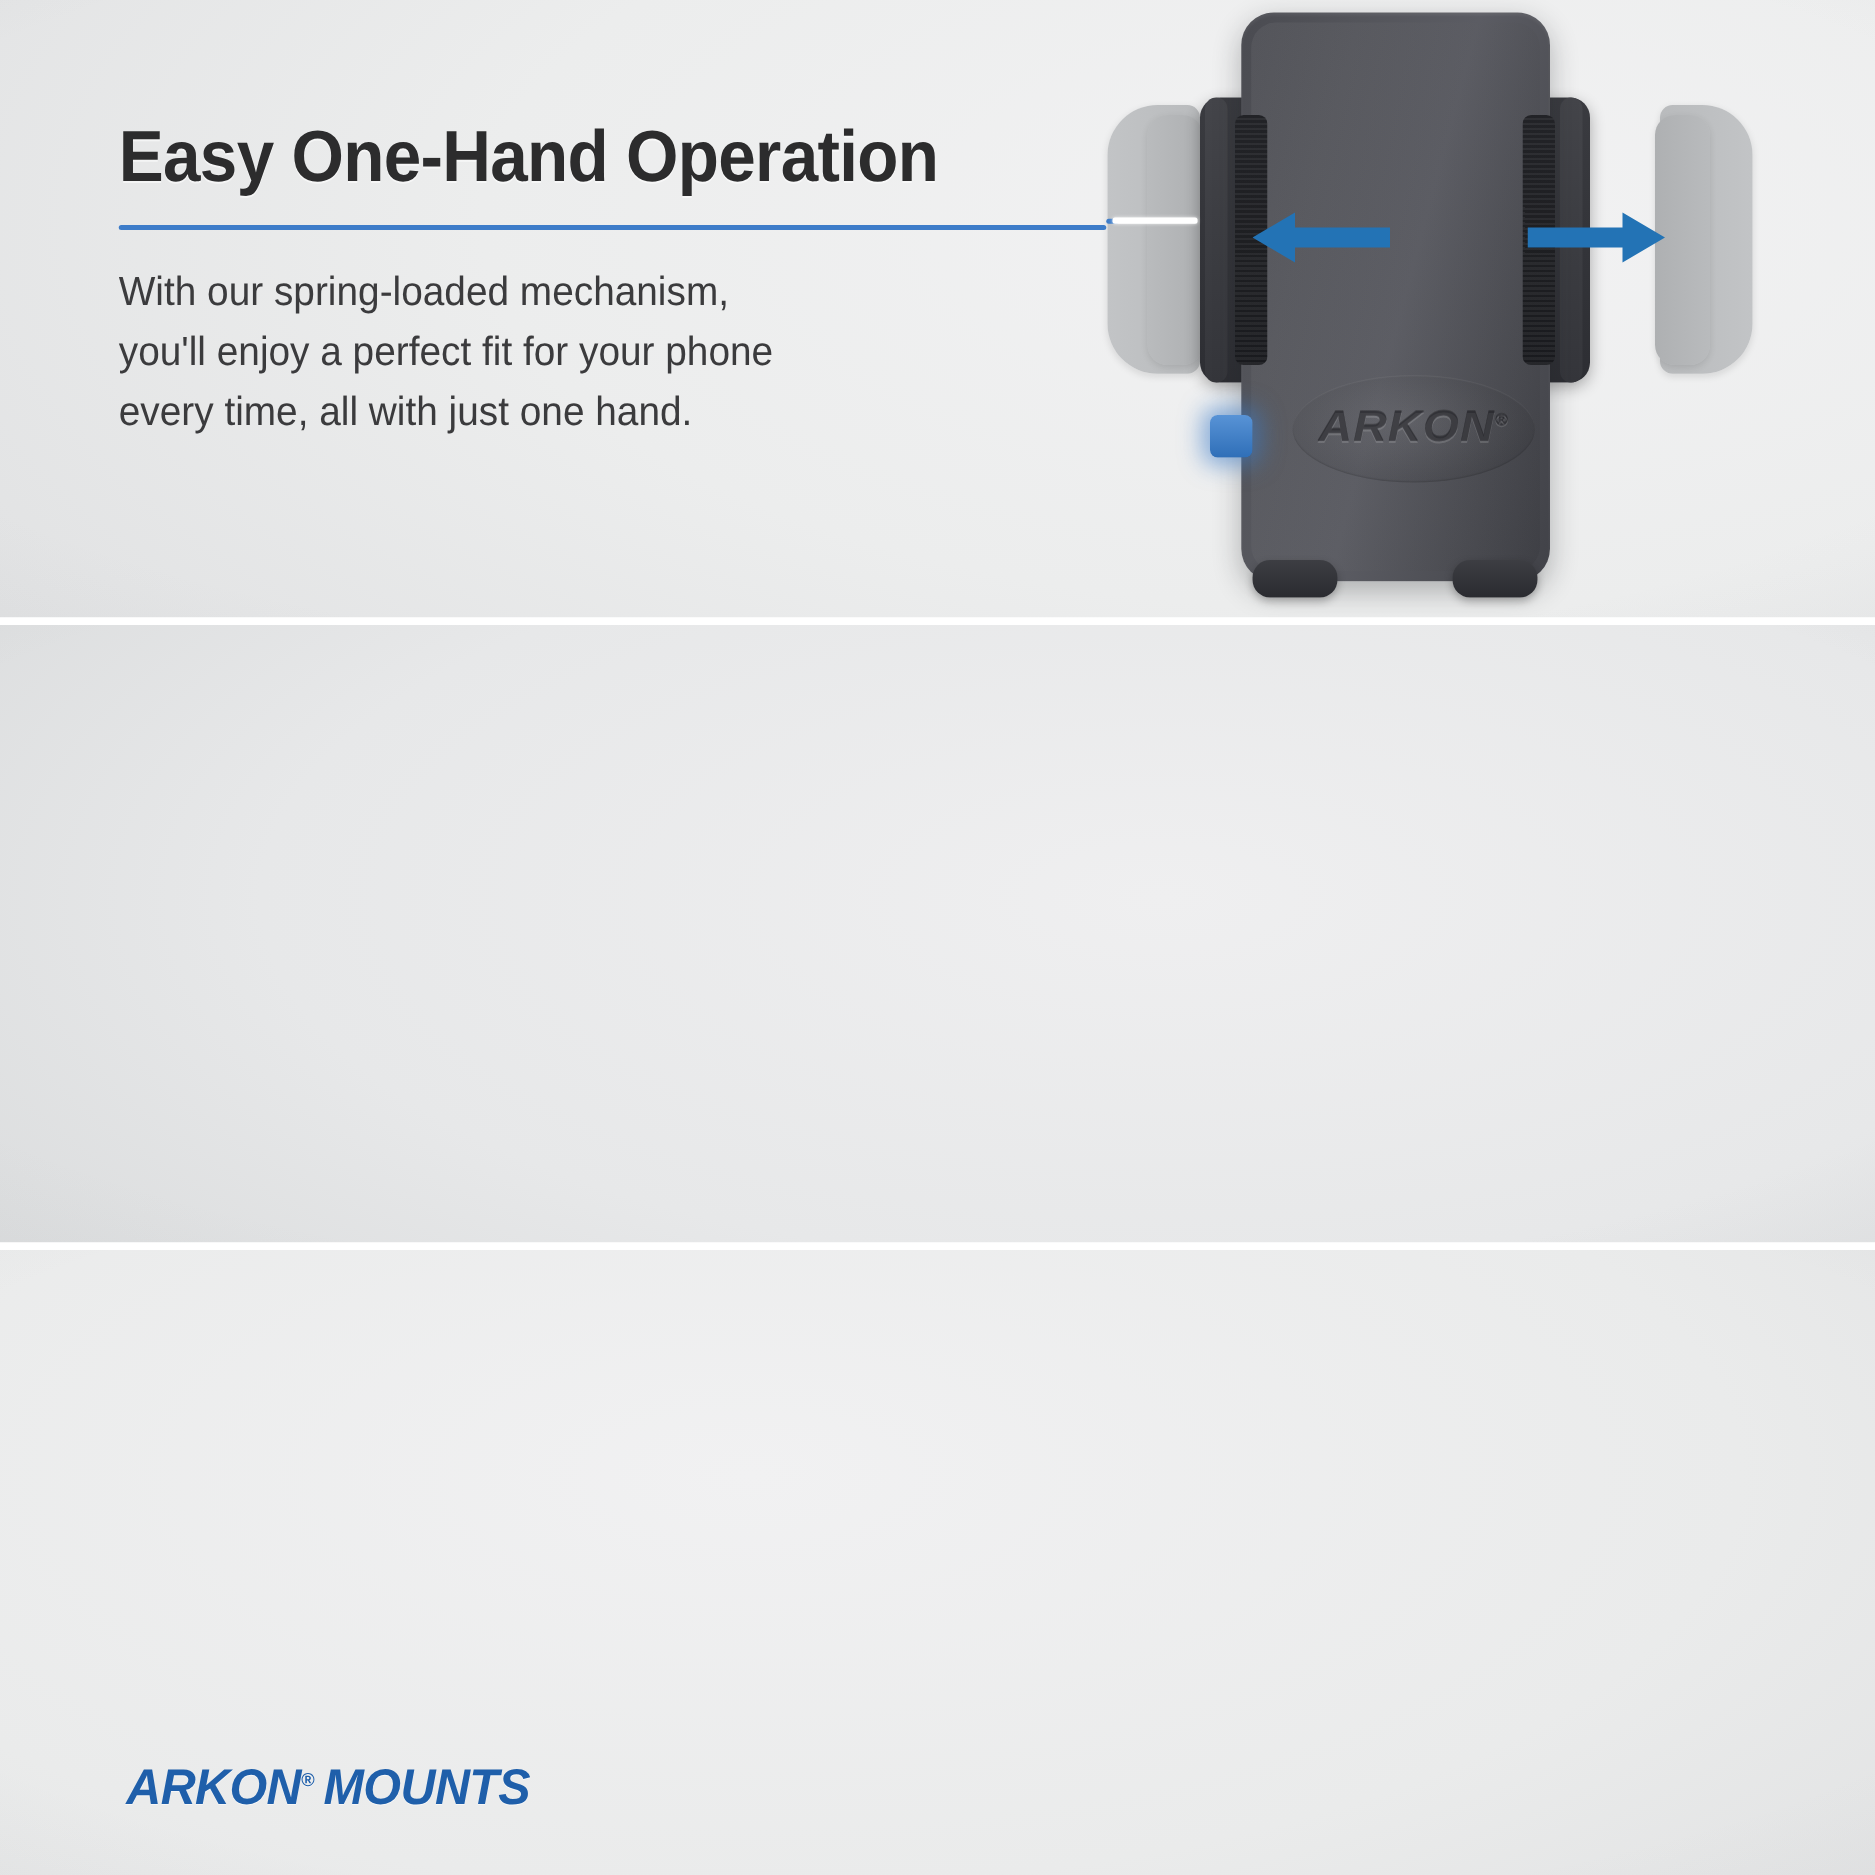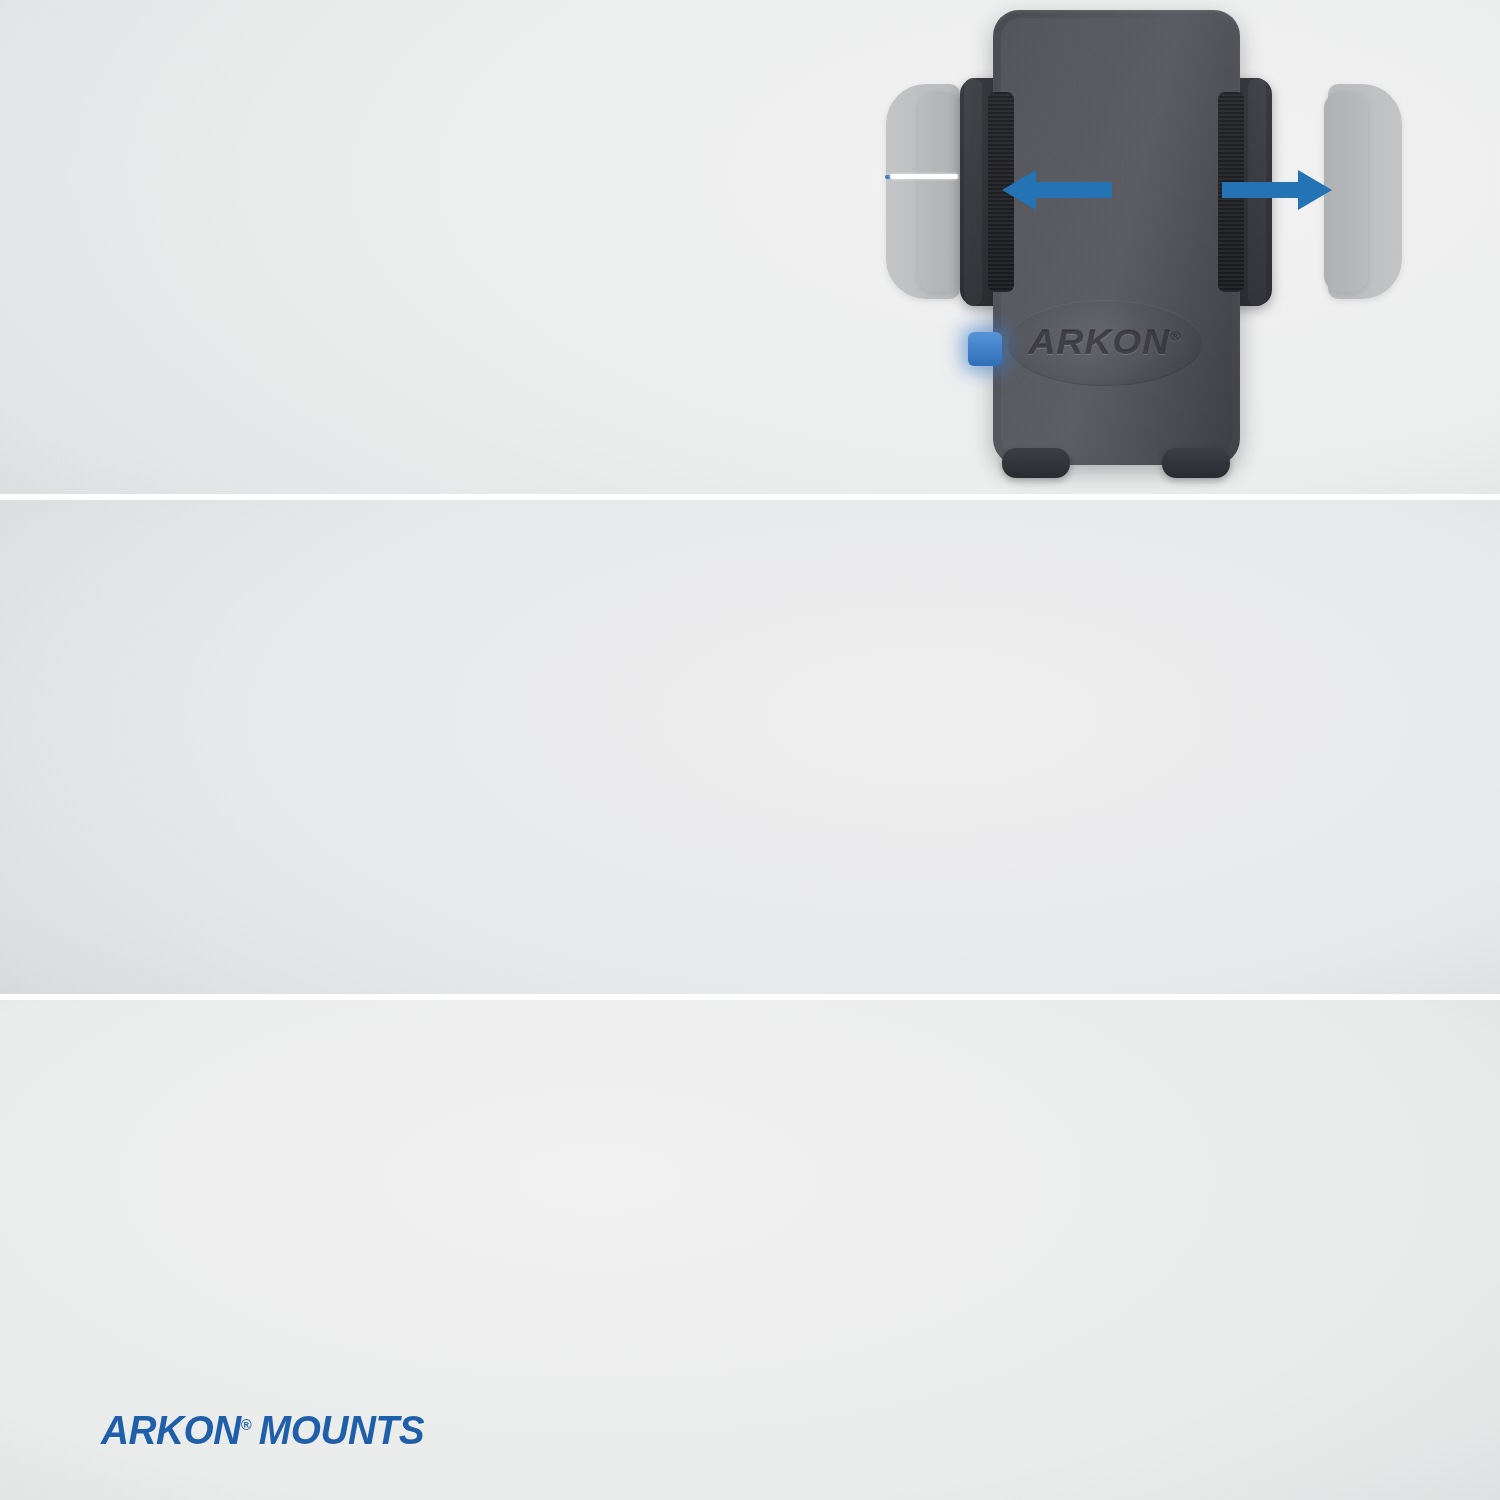--- a/index.html
+++ b/index.html
@@ -87,21 +87,21 @@
   #p1-ghost-right2{left:462px;top:92px;width:44px;height:200px;border-radius:16px;
     background:linear-gradient(270deg,#b9bbbd,#aeb0b2);}
 
   
   #p1-plate{position:absolute;left:131px;top:10px;width:247px;height:455px;border-radius:26px;
     background:linear-gradient(105deg,#4a4b51 0%,#54555b 26%,#5b5c63 52%,#4d4e54 78%,#414248 100%);
     box-shadow:0 8px 22px rgba(30,32,38,.30), inset 0 2px 3px rgba(255,255,255,.07);}
   #p1-plate-face{position:absolute;left:8px;top:8px;right:8px;bottom:8px;border-radius:20px;
     background:linear-gradient(100deg,rgba(255,255,255,.05),rgba(0,0,0,.06));}
   
-  #p1-emblem{position:absolute;left:146px;top:300px;width:194px;height:86px;border-radius:50%;
+  #p1-emblem{position:absolute;left:172px;top:300px;width:194px;height:86px;border-radius:50%;
     background:radial-gradient(ellipse at 48% 42%, rgba(255,255,255,.055), rgba(0,0,0,.07) 72%);
     box-shadow:inset 0 1px 1px rgba(255,255,255,.07), inset 0 -1px 1px rgba(0,0,0,.12);}
   #p1-emblem-text{position:absolute;left:0;right:0;top:22px;text-align:center;
     font-family:"Liberation Sans", sans-serif;font-style:italic;font-weight:700;
     font-size:35px;letter-spacing:1px;color:rgba(36,37,42,.55);
     transform:scaleX(1.06);
     text-shadow:0 1px 0 rgba(255,255,255,.14), 0 -1px 0 rgba(0,0,0,.25);}
   #p1-emblem-reg{font-size:13px;vertical-align:super;}
 
   
@@ -187,20 +187,29 @@
           <path d="M0 22 L34 2 L34 14 L110 14 L110 30 L34 30 L34 42 Z" fill="#2373b5"></path>
         </svg>
       </div>
       <div class="arrow" id="p1-arrow-right">
         <svg width="110" height="44" viewBox="0 0 110 44">
           <path d="M110 22 L76 2 L76 14 L0 14 L0 30 L76 30 L76 42 Z" fill="#2373b5"></path>
         </svg>
       </div>
     </div>
 
+    <div class="copy" id="copy-1">
+      <h2 class="headline">Easy One-Hand Operation</h2>
+      <div class="rule-wrap">
+        <div class="rule"></div>
+      </div>
+      <p class="body-copy">With our spring-loaded mechanism,
+you'll enjoy a perfect fit for your phone
+every time, all with just one hand.</p>
+    </div>
 
     <div class="rule-ext" id="rule-ext-1"></div>
     <div class="callout" id="callout-1"></div>
   </section>
 
   <div class="panel-gap" id="gap-1"></div>
 
   <section class="panel" id="panel-2">
     <div class="vignette"></div>
 

